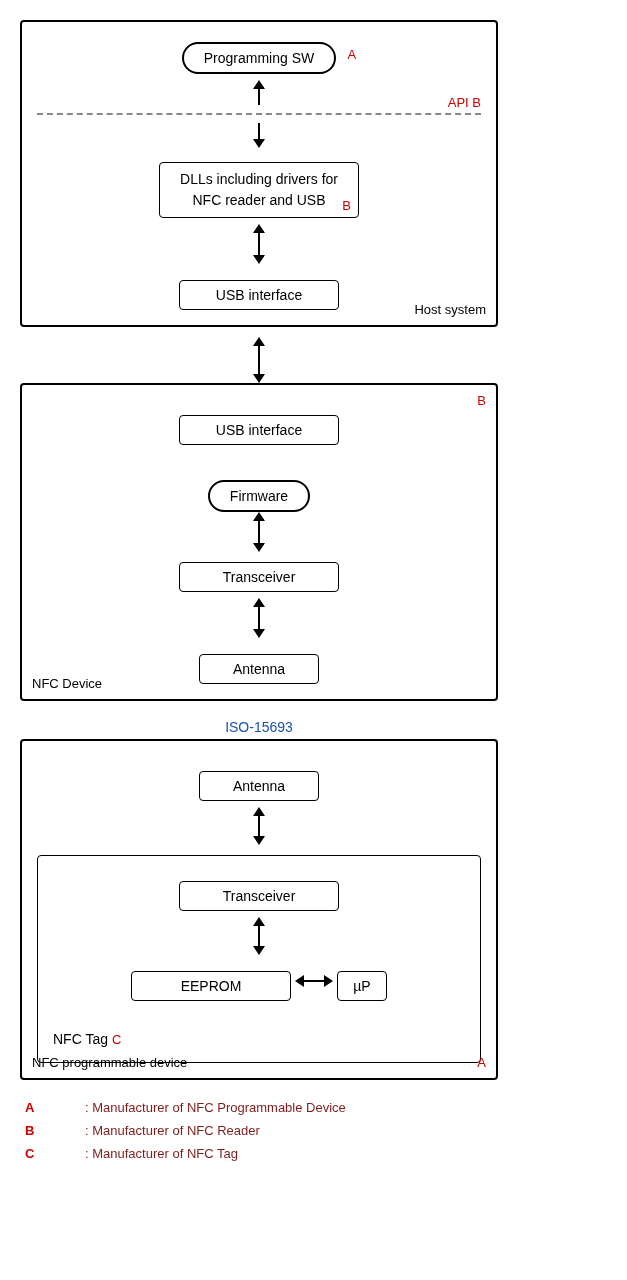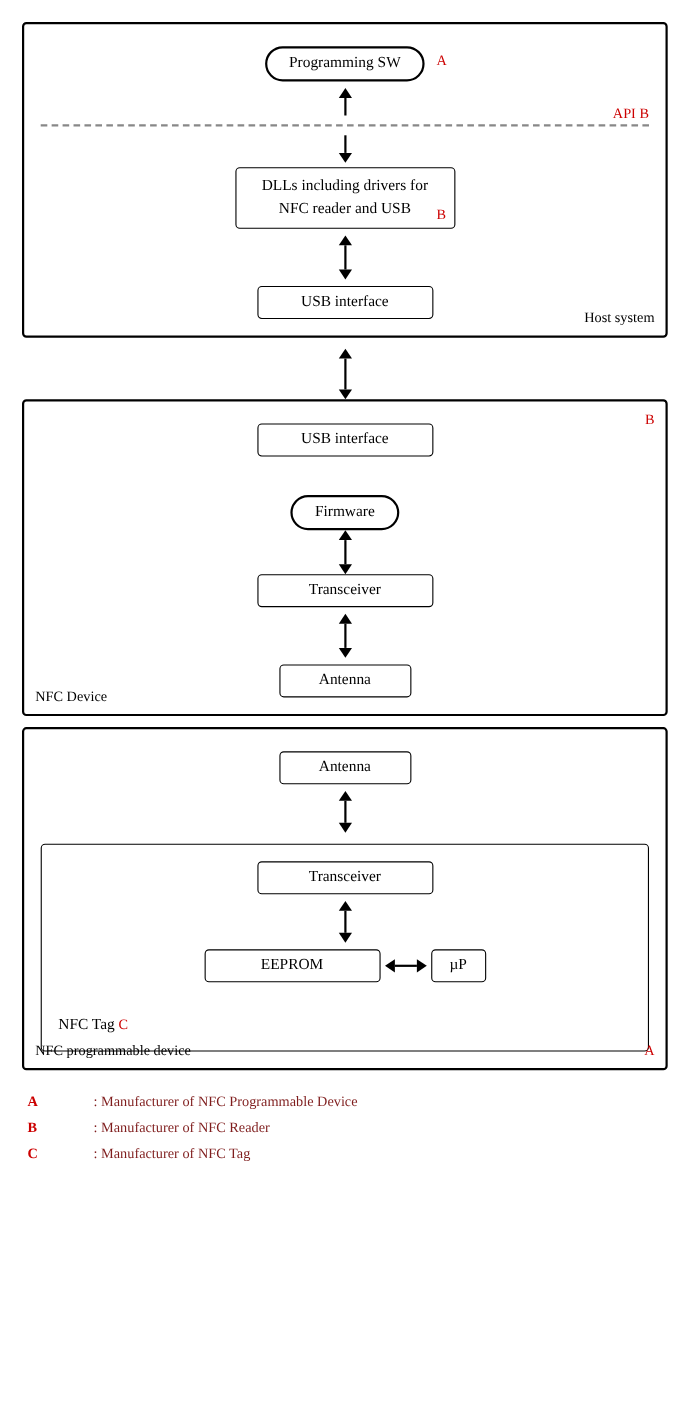--- a/index.html
+++ b/index.html
@@ -6,39 +6,39 @@
     body {
       background: #fff;
       font-family: Arial, sans-serif;
       width: 627px;
       min-height: 1280px;
       padding: 20px;
       font-size: 14px;
       color: #000;
     }
     .diagram {
-      width: 587px;
+      width: 478px;
       position: relative;
-      font-family: Liberation Serif, serif;
     }
 
     
     .outer-box {
       border: 2px solid #000;
       border-radius: 4px;
       position: relative;
       margin-bottom: 10px;
     }
     .inner-box {
       border: 1.5px solid #000;
       border-radius: 4px;
       padding: 6px 12px;
       text-align: center;
       background: #fff;
       display: inline-block;
+      margin-top: 10px;
     }
     .pill-box {
       border: 2px solid #000;
       border-radius: 20px;
       padding: 6px 20px;
       text-align: center;
       background: #fff;
       display: inline-block;
     }
 
@@ -303,20 +303,21 @@
 
         <div class="inner-box" style="min-width:120px;">
           <span>Antenna</span>
         </div>
       </div>
     </div>
 
     <span class="nfc-reader-label">NFC Device</span>
   </div>
 
+  <div class="iso-label">ISO-15693</div>
 
   <div class="outer-box nfc-prog-device">
 
     <div class="flex-col-center" style="padding-top:5px;">
       <div class="inner-box" style="min-width:120px;">
         <span>Antenna</span>
       </div>
     </div>
 
     <div class="flex-col-center" style="margin:6px 0;">

